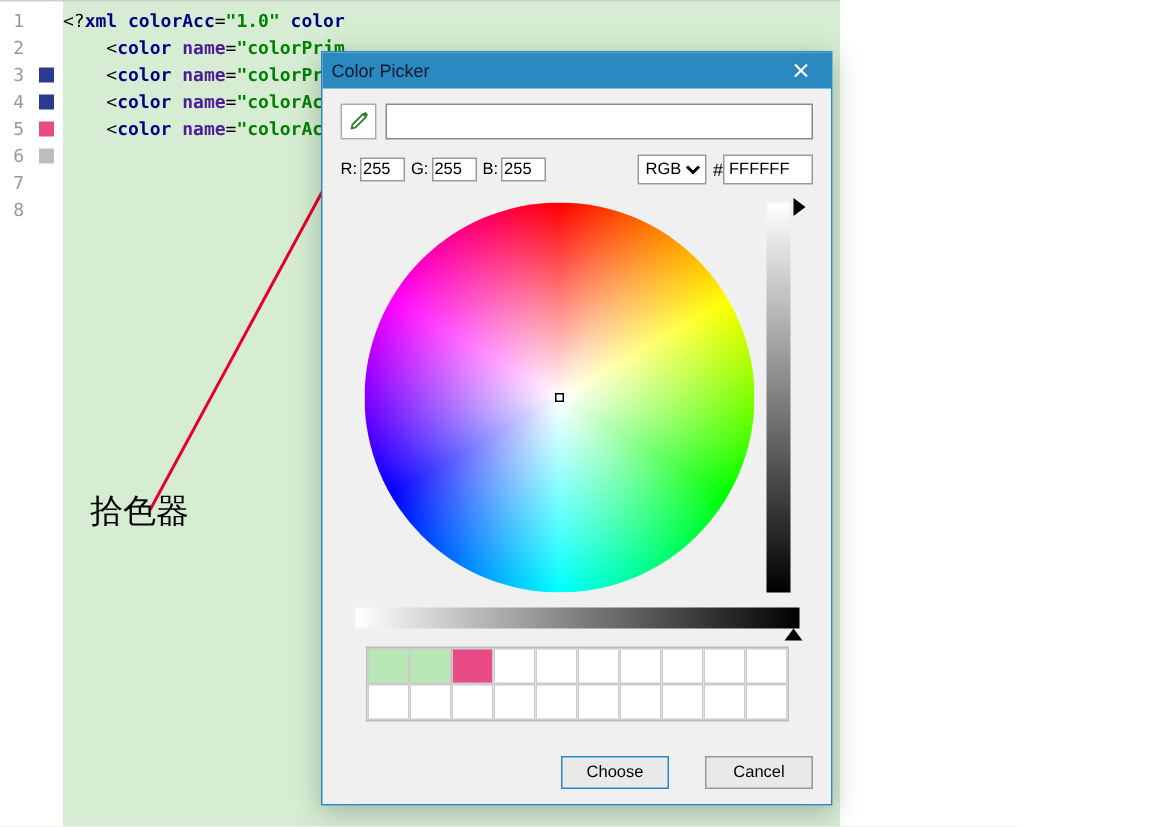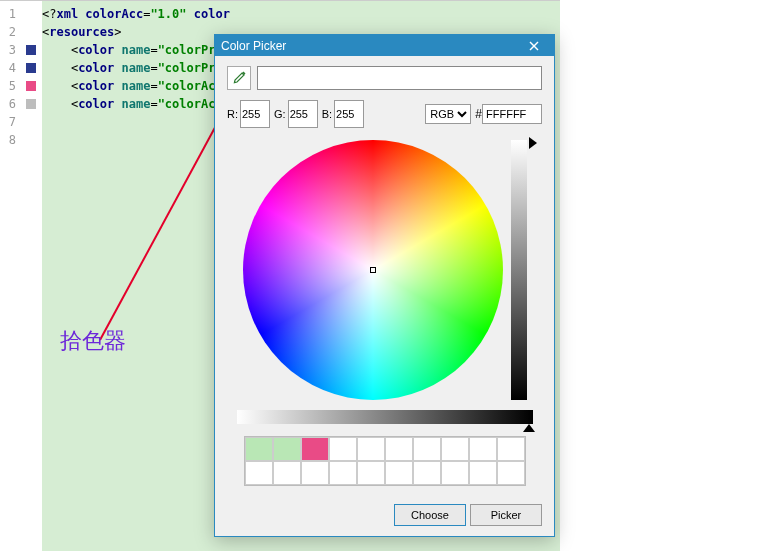--- a/index.html
+++ b/index.html
@@ -40,53 +40,53 @@
   .swatches-col div { height: 18px; display:flex; align-items:center; justify-content:center; }
   .sw { width: 10px; height: 10px; }
   .code {
     padding-top: 4px;
     font-family: Consolas, monospace;
     font-size: 12px;
     color: #000;
   }
   .code .line { height: 18px; line-height:18px; white-space: pre; }
   .tag { color: #000080; font-weight: bold; }
-  .attr { color: #0f766e; font-weight: bold; }
+  .attr { color: #4c1d95; font-weight: bold; }
   .val  { color: #008000; font-weight: bold; }
   .punc { color: #000; }
   .annotation-box {
     position: absolute;
     border: 2px solid #e4002b;
   }
   .annotation-arrow {
     position: absolute;
     width: 200px; height: 300px;
     pointer-events: none;
   }
   .annotation-text {
     position: absolute;
-    color: #6d28d9;
+    color: #000000;
     font-size: 22px;
     font-family: "Microsoft YaHei", sans-serif;
   }
   
   .dialog {
     position: absolute;
     left: 214px; top: 34px;
     width: 341px;
     height: 503px;
     background: #f0f0f0;
     border: 1px solid #2a89c0;
     box-shadow: 0 4px 18px rgba(0,0,0,.25);
     display: flex;
     flex-direction: column;
   }
   .titlebar {
     background: #2a89c0;
-    color: #ffffff;
+    color: #0f172a;
     height: 24px;
     display: flex;
     align-items: center;
     padding: 0 6px;
     font-size: 12px;
   }
   .titlebar .spacer { flex:1; }
   .close-x {
     width: 28px; height: 20px;
     display:flex; align-items:center; justify-content:center;
@@ -120,21 +120,21 @@
   }
   .row2 {
     display:flex;
     gap:4px;
     align-items:center;
     margin-bottom:12px;
   }
   .rgb-group { display:flex; align-items:center; gap:2px; }
   .rgb-group label { font-size:11px; }
   .num-in {
-    width: 30px; height:28px;
+    width: 30px; height:16px;
     border:1px solid #999;
     font-size:11px;
     text-align:left;
     padding:0 1px;
   }
   .mode-sel {
     height:20px;
     font-size:11px;
     border:1px solid #999;
     background:#fff;
@@ -203,21 +203,21 @@
     border:1px solid #bbb;
   }
   .swatch-grid .cell {
     border:1px solid #ccc;
     background:#fff;
     cursor:pointer;
   }
   .dlg-buttons {
     display:flex;
     justify-content:flex-end;
-    gap:4px;
+    gap:24px;
     padding:10px 12px;
   }
   .dlg-buttons button {
     min-width:72px;
     height:22px;
     font-size:11px;
     background:#e9e9e9;
     border:1px solid #999;
     cursor:pointer;
   }
@@ -252,21 +252,20 @@
         <span class="sw" style="background:#e94b86"></span>
       </div>
     <div>
         <span class="sw" style="background:#bdbdbd"></span>
       </div>
     <div></div>
       <div></div>
   </div>
   <div class="code">
     <div class="line"><span class="punc">&lt;?</span><span class="tag">xml colorAcc</span><span class="punc">=</span><span class="val">"1.0"</span><span class="tag"> color</span></div>
-    <div class="line"><span class="punc">&lt;</span><span class="tag">resources</span><span class="punc">&gt;</span></div>
     <div class="line"><span class="punc">    &lt;</span><span class="tag">color </span><span class="attr">name</span><span class="punc">=</span><span class="val">"colorPrim</span></div>
     <div class="line"><span class="punc">    &lt;</span><span class="tag">color </span><span class="attr">name</span><span class="punc">=</span><span class="val">"colorPrim</span></div>
     <div class="line"><span class="punc">    &lt;</span><span class="tag">color </span><span class="attr">name</span><span class="punc">=</span><span class="val">"colorAcc</span></div>
     <div class="line"><span class="punc">    &lt;</span><span class="tag">color </span><span class="attr">name</span><span class="punc">=</span><span class="val">"colorAcc</span></div>
   </div>
 </div>
 
 <div class="annotation-box" style="left:225px; top:70px; width:30px; height:30px;"></div>
 <svg class="annotation-arrow" style="left:60px; top:70px;" viewBox="0 0 200 300">
   <line x1="40" y1="270" x2="172" y2="26" stroke="#e4002b" stroke-width="2"></line>
@@ -352,15 +351,15 @@
       <div class="cell"></div>
       <div class="cell"></div>
       <div class="cell"></div>
       <div class="cell"></div>
       <div class="cell"></div>
     </div>
   </div>
 
   <div class="dlg-buttons">
     <button>Choose</button>
-    <button>Picker</button>
+    <button>Cancel</button>
   </div>
 </div>
 
 </body></html>

